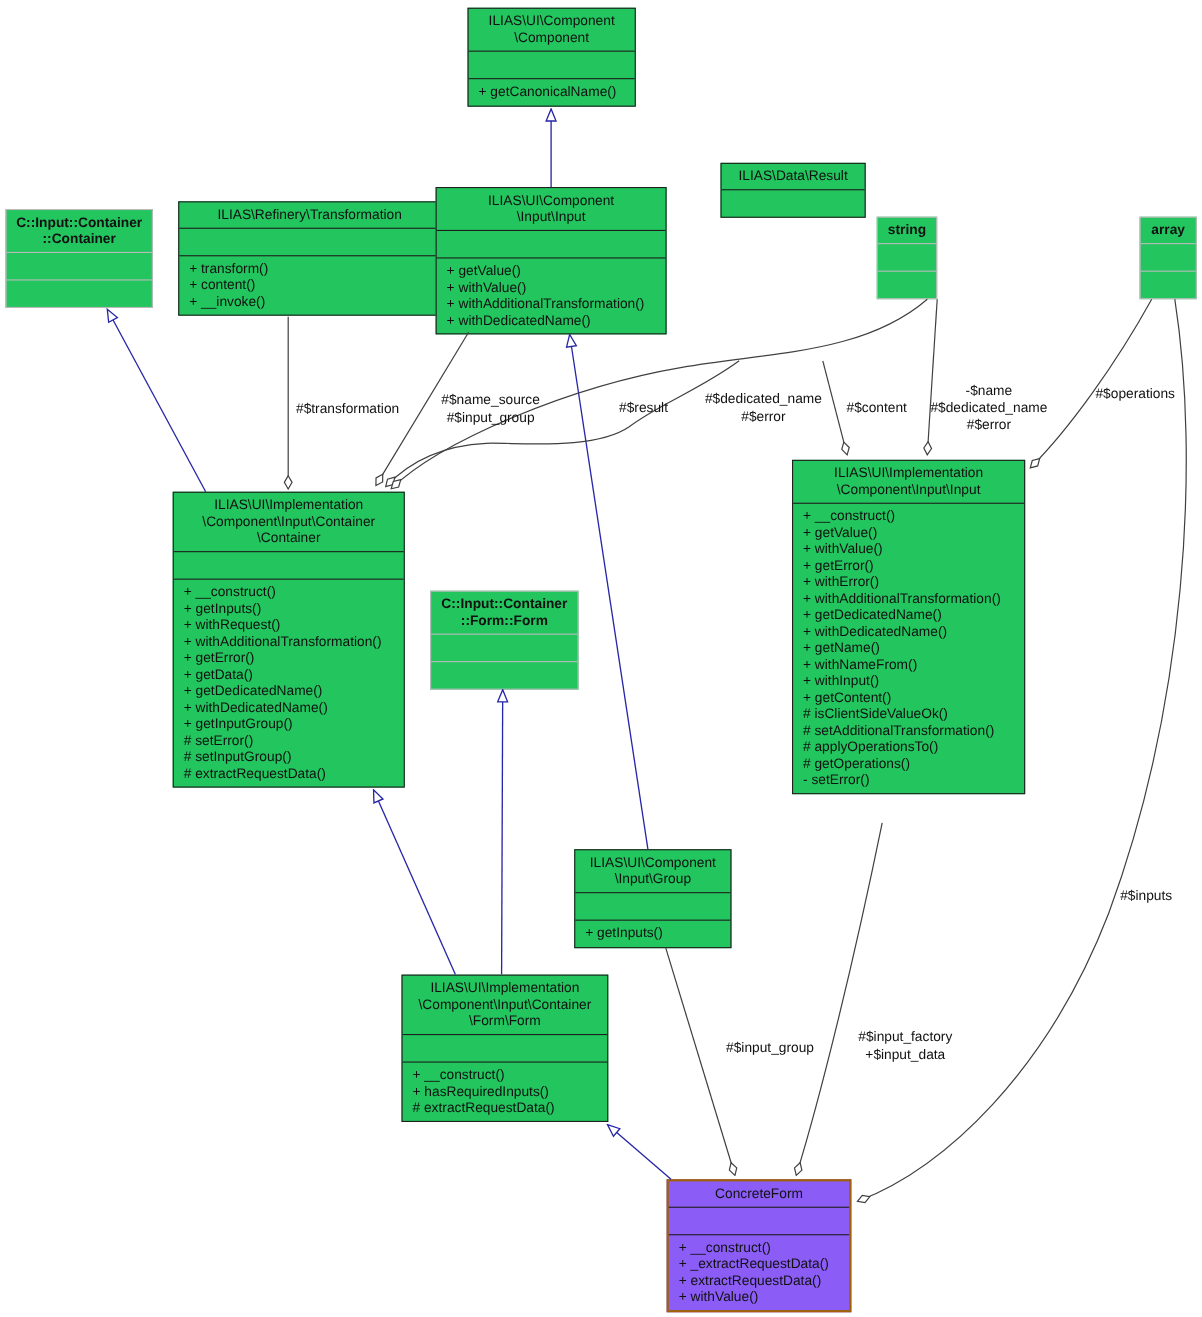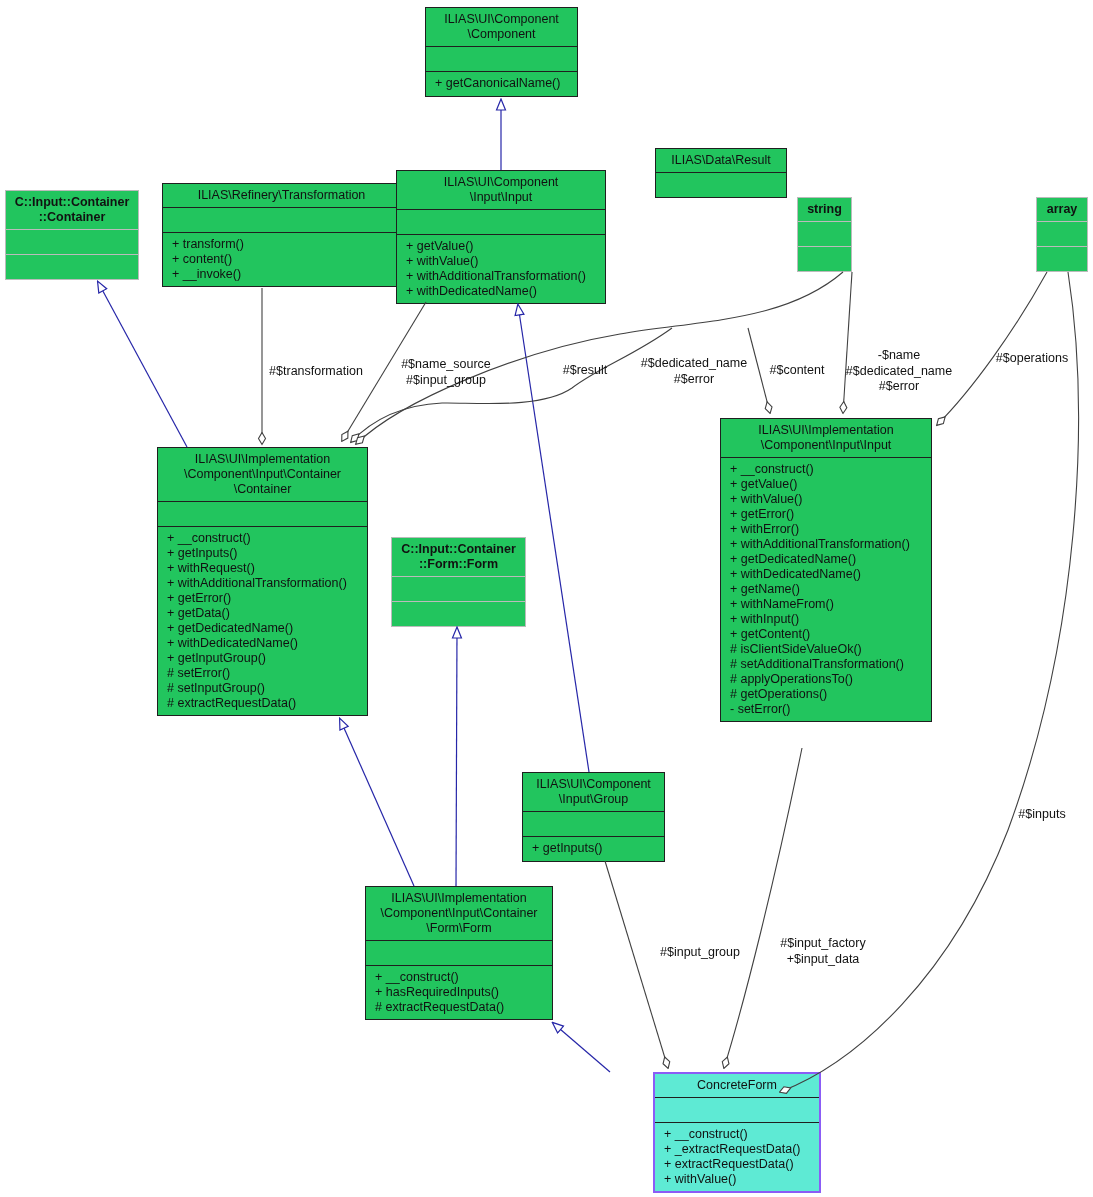--- a/index.html
+++ b/index.html
@@ -27,21 +27,21 @@
   }
   .uml-comp{
     border-top:1.5px solid #1f1f1f;
     padding:4px 4px 4px 9px;
     min-height:16px;
     line-height:15px;
   }
   .uml-line{white-space:nowrap;}
   .uml-box.external{border:1.2px solid #bbbbbb;font-weight:bold;}
   .uml-box.external .uml-comp{border-top:1.2px solid #bbbbbb;}
-  .uml-box.concrete{background:#5eead4;border:2px solid #8b5cf6;margin-left:47px;}
+  .uml-box.concrete{background:#8b5cf6;border:2px solid #a16207;}
   
   .edge-label{
     position:absolute;
     transform:translate(-50%,-50%);
     text-align:center;
     white-space:pre-line;
     line-height:15.5px;
     color:#111111;
   }
   

